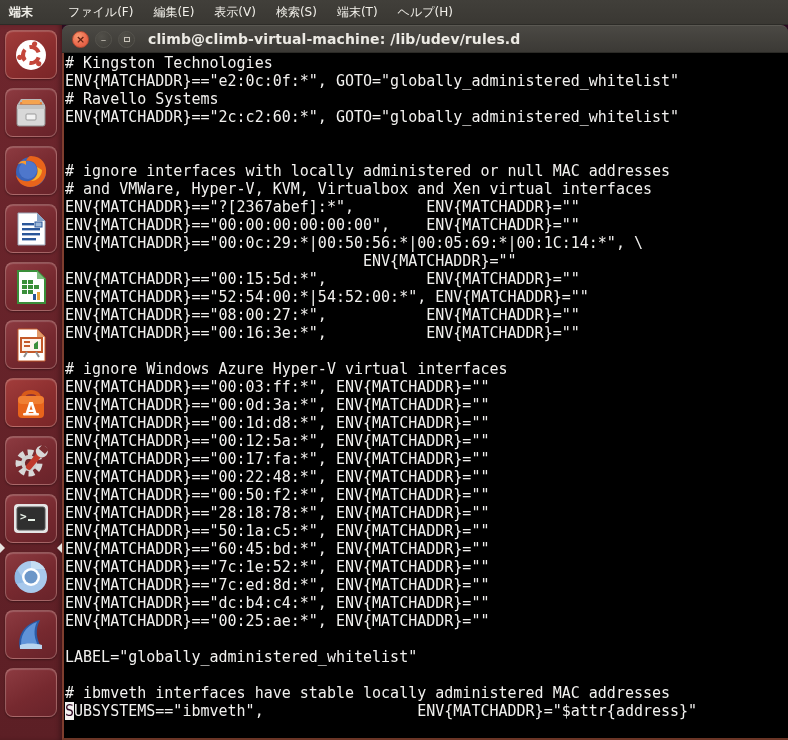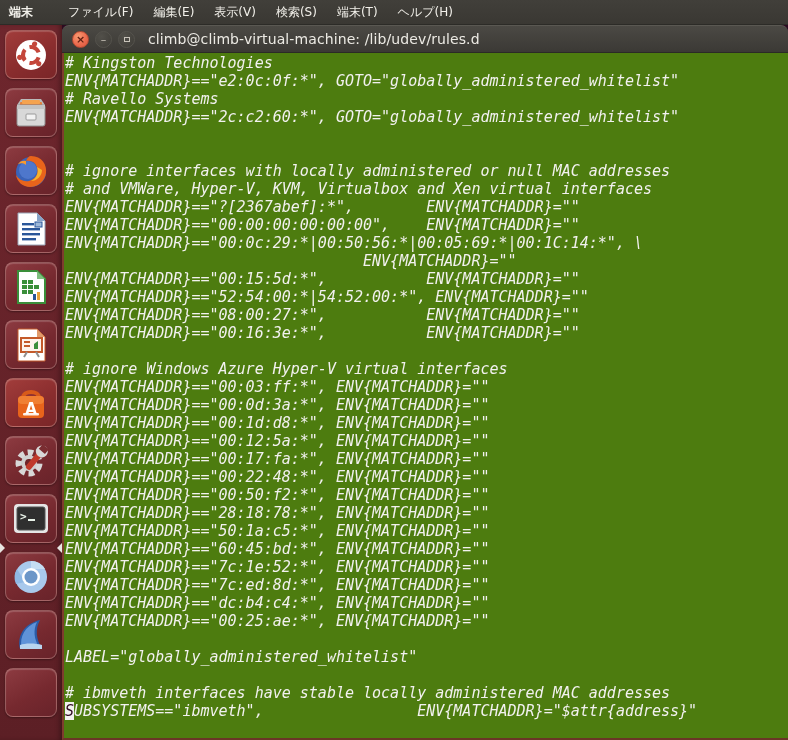--- a/index.html
+++ b/index.html
@@ -44,21 +44,21 @@
   .winbtn { width:17px; height:17px; border-radius:50%; margin-left:6px;
             display:flex; align-items:center; justify-content:center;
             font-size:11px; line-height:1; cursor:default; }
   .winbtn.close { margin-left:10px;
             background:radial-gradient(circle at 35% 30%, #f79a71, #ec6b4e 55%, #d6553c);
             border:1px solid #b64b34; color:#5e1d10; font-weight:bold; }
   .winbtn.min, .winbtn.max {
             background:radial-gradient(circle at 35% 30%, #52504a, #3d3b36);
             border:1px solid #55534d; color:#c9c4ba; }
   .winbtn .sq { width:6px; height:5px; border:1px solid #c9c4ba; display:block; }
-  .titletext { color:#eceae4; font-weight:normal; font-size:14px; margin-left:13px;
+  .titletext { color:#eceae4; font-weight:bold; font-size:14px; margin-left:13px;
                letter-spacing:.1px; }
 
   .terminal { position:relative; width:726px; height:687px; background:#300a24;
               border-left:2px solid #7e3d2e; border-bottom:2px solid #6b3526;
               cursor:text; }
   .termtext { position:absolute; left:1px; top:1px;
               font-family:"DejaVu Sans Mono", monospace;
               font-size:15px; line-height:18px; color:#f2f1ef;
               white-space:pre; }
   .tline { height:18px; }
@@ -226,18 +226,18 @@
 
   <div class="window">
     <div class="titlebar">
       <span class="winbtn close">×</span>
       <span class="winbtn min">–</span>
       <span class="winbtn max">
           <span class="sq"></span>
         </span>
       <span class="titletext">climb@climb-virtual-machine: /lib/udev/rules.d</span>
     </div>
-    <div class="terminal" style="background: #4d7c0f; font-style: italic;">
+    <div class="terminal" style="background: #000000;">
       <div class="termtext" id="termtext" style="color: rgb(242, 241, 239);"><div class="tline"># Kingston Technologies</div><div class="tline">ENV{MATCHADDR}=="e2:0c:0f:*", GOTO="globally_administered_whitelist"</div><div class="tline"># Ravello Systems</div><div class="tline">ENV{MATCHADDR}=="2c:c2:60:*", GOTO="globally_administered_whitelist"</div><div class="tline"> </div><div class="tline"> </div><div class="tline"># ignore interfaces with locally administered or null MAC addresses</div><div class="tline"># and VMWare, Hyper-V, KVM, Virtualbox and Xen virtual interfaces</div><div class="tline">ENV{MATCHADDR}=="?[2367abef]:*",        ENV{MATCHADDR}=""</div><div class="tline">ENV{MATCHADDR}=="00:00:00:00:00:00",    ENV{MATCHADDR}=""</div><div class="tline">ENV{MATCHADDR}=="00:0c:29:*|00:50:56:*|00:05:69:*|00:1C:14:*", \</div><div class="tline">                                 ENV{MATCHADDR}=""</div><div class="tline">ENV{MATCHADDR}=="00:15:5d:*",           ENV{MATCHADDR}=""</div><div class="tline">ENV{MATCHADDR}=="52:54:00:*|54:52:00:*", ENV{MATCHADDR}=""</div><div class="tline">ENV{MATCHADDR}=="08:00:27:*",           ENV{MATCHADDR}=""</div><div class="tline">ENV{MATCHADDR}=="00:16:3e:*",           ENV{MATCHADDR}=""</div><div class="tline"> </div><div class="tline"># ignore Windows Azure Hyper-V virtual interfaces</div><div class="tline">ENV{MATCHADDR}=="00:03:ff:*", ENV{MATCHADDR}=""</div><div class="tline">ENV{MATCHADDR}=="00:0d:3a:*", ENV{MATCHADDR}=""</div><div class="tline">ENV{MATCHADDR}=="00:1d:d8:*", ENV{MATCHADDR}=""</div><div class="tline">ENV{MATCHADDR}=="00:12:5a:*", ENV{MATCHADDR}=""</div><div class="tline">ENV{MATCHADDR}=="00:17:fa:*", ENV{MATCHADDR}=""</div><div class="tline">ENV{MATCHADDR}=="00:22:48:*", ENV{MATCHADDR}=""</div><div class="tline">ENV{MATCHADDR}=="00:50:f2:*", ENV{MATCHADDR}=""</div><div class="tline">ENV{MATCHADDR}=="28:18:78:*", ENV{MATCHADDR}=""</div><div class="tline">ENV{MATCHADDR}=="50:1a:c5:*", ENV{MATCHADDR}=""</div><div class="tline">ENV{MATCHADDR}=="60:45:bd:*", ENV{MATCHADDR}=""</div><div class="tline">ENV{MATCHADDR}=="7c:1e:52:*", ENV{MATCHADDR}=""</div><div class="tline">ENV{MATCHADDR}=="7c:ed:8d:*", ENV{MATCHADDR}=""</div><div class="tline">ENV{MATCHADDR}=="dc:b4:c4:*", ENV{MATCHADDR}=""</div><div class="tline">ENV{MATCHADDR}=="00:25:ae:*", ENV{MATCHADDR}=""</div><div class="tline"> </div><div class="tline">LABEL="globally_administered_whitelist"</div><div class="tline"> </div><div class="tline"># ibmveth interfaces have stable locally administered MAC addresses</div><div class="tline"><span class="cursor">S</span>UBSYSTEMS=="ibmveth",                 ENV{MATCHADDR}="$attr{address}"</div></div>
     </div>
   </div>
 
 </div>
 
 </body></html>

